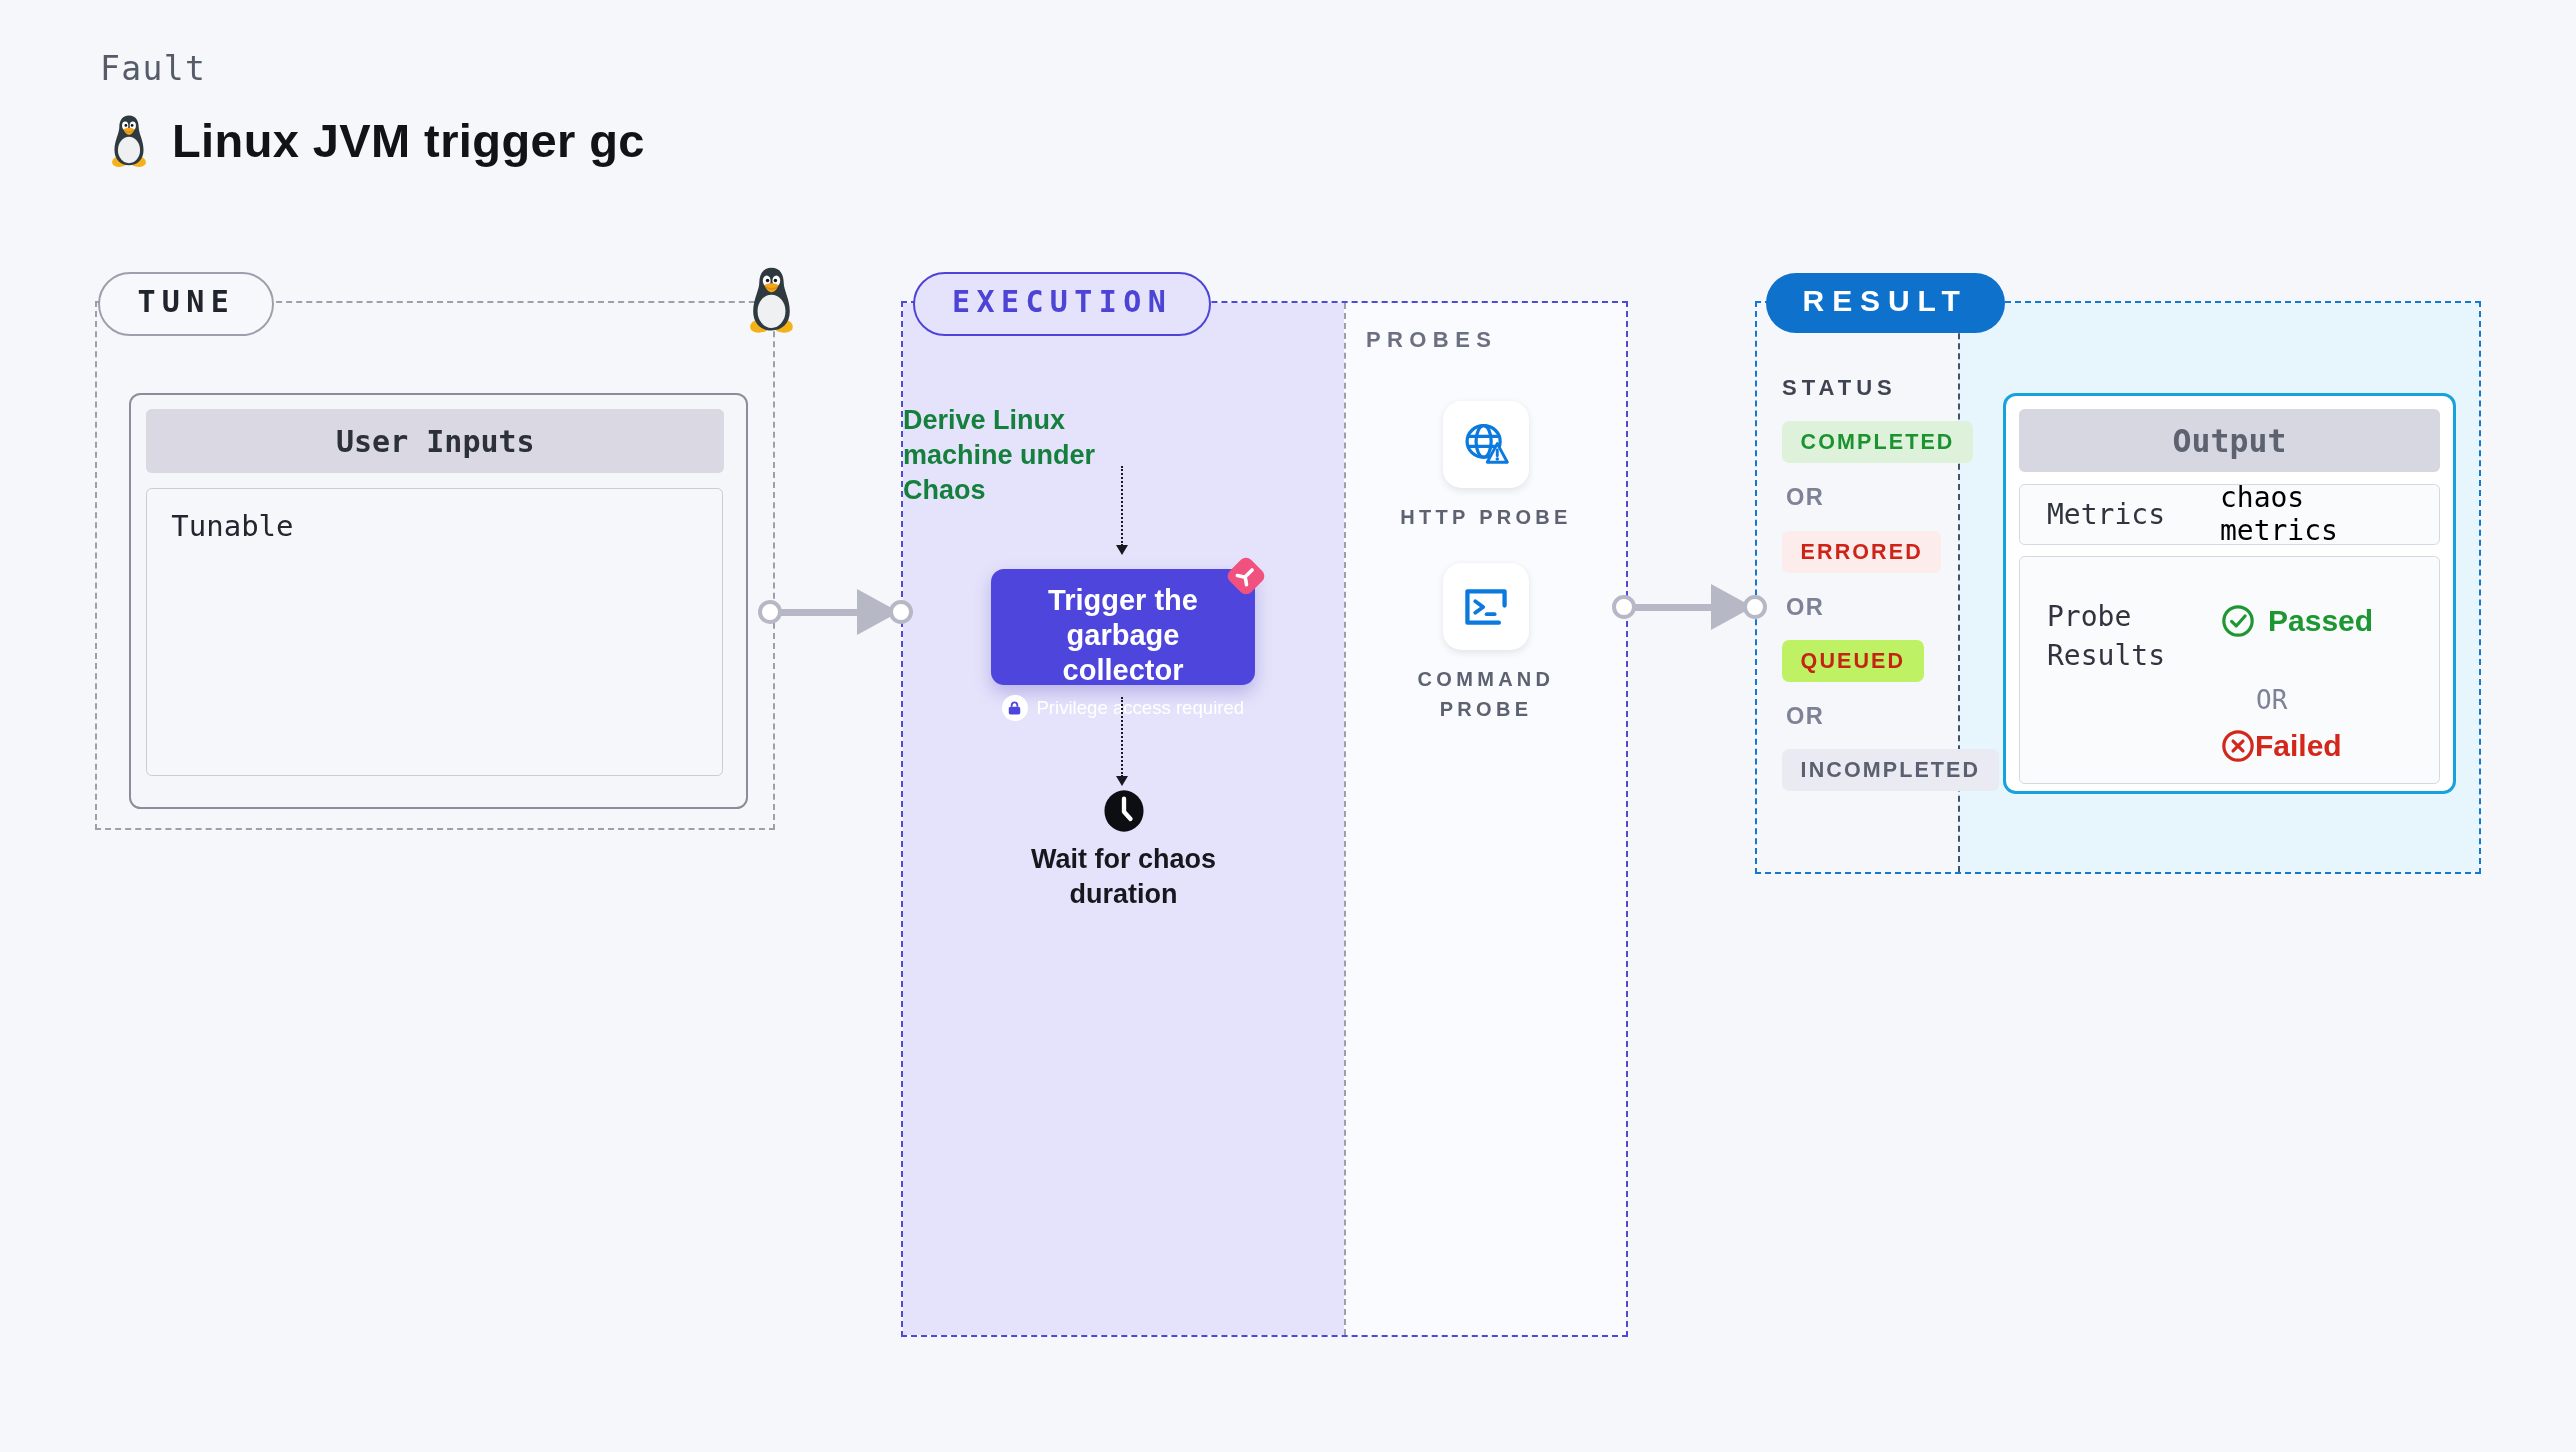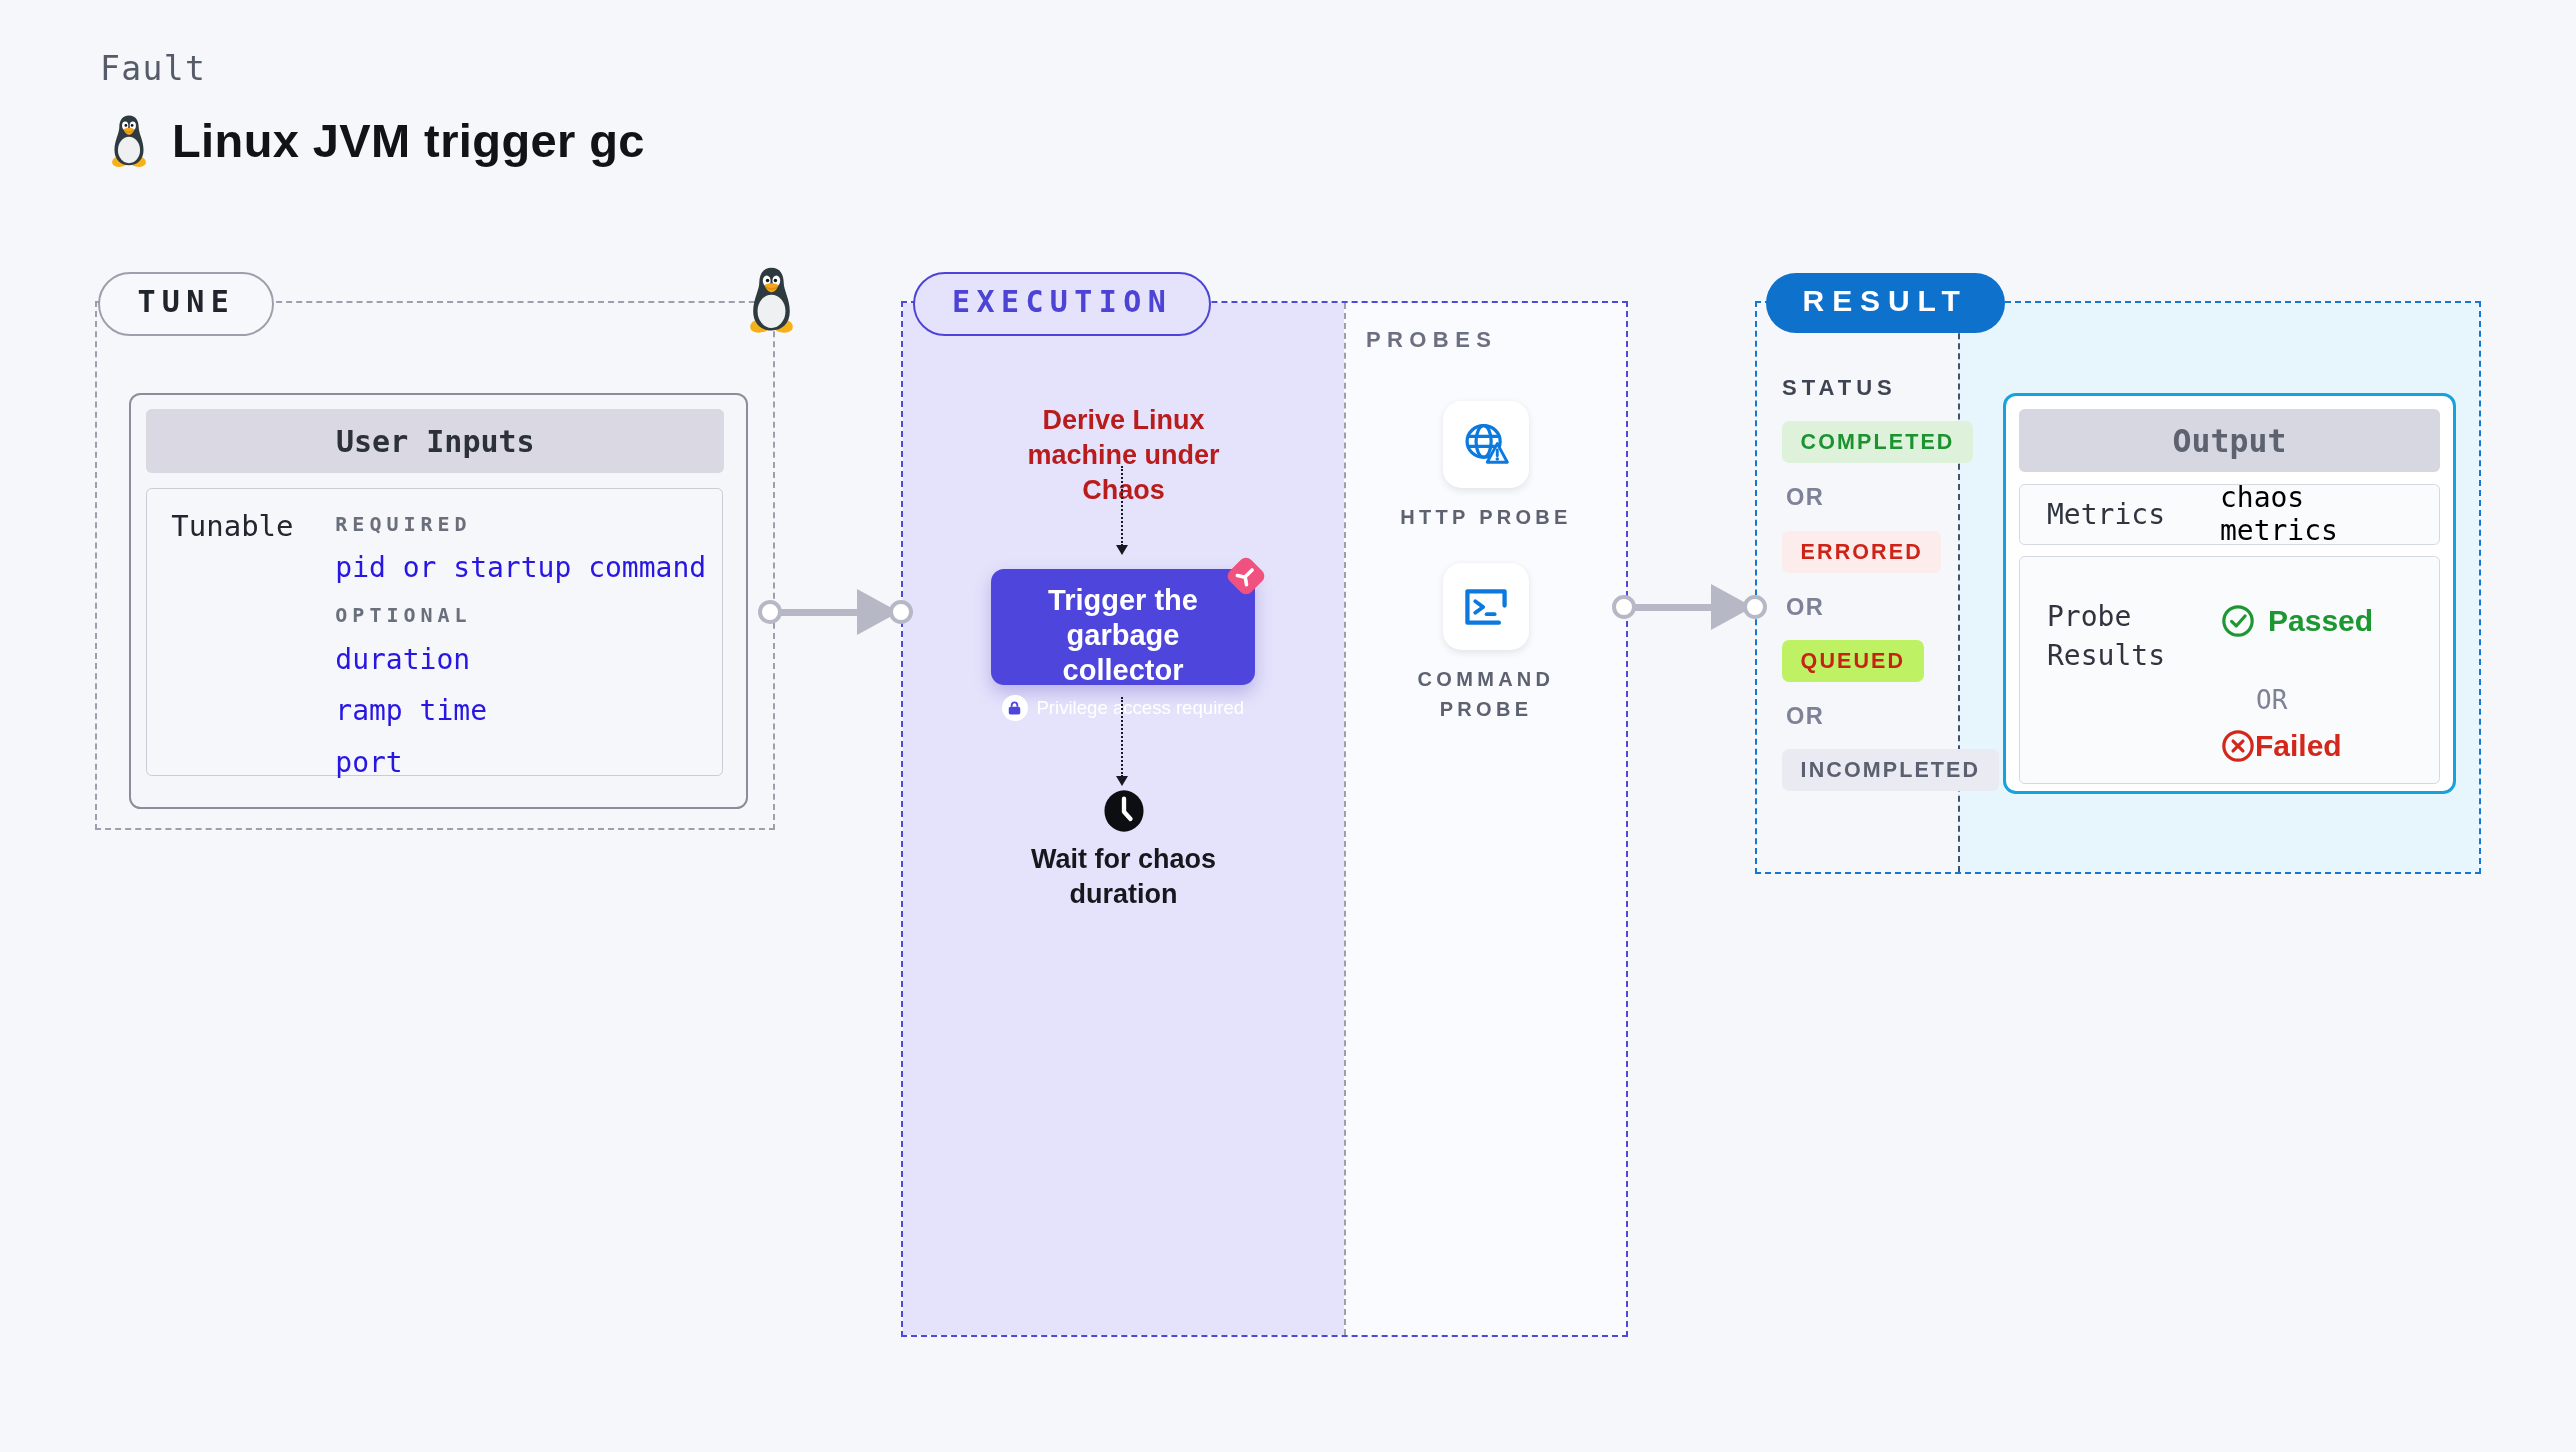--- a/index.html
+++ b/index.html
@@ -48,22 +48,22 @@
     border-left:42px solid #b7b8c6;}
   .conn-ring{width:15.8px;height:15.8px;border-radius:50%;background:#ffffff;border:4.3px solid #b7b8c6;z-index:5;}
 
   
   .exec-box{left:901px;top:301px;width:723px;height:1032px;border:2.1px dashed #4f49d9;}
   .exec-purple{left:0;top:0;width:441px;height:100%;background:#e5e3fb;}
   .exec-pill{left:10px;top:-31.5px;background:#e5e3fb;border:2.9px solid #4d44d6;color:#4d44d6;}
   .probes-col{left:441px;top:0;right:0;height:100%;background:#fafbfe;border-left:2.1px dashed #9aa0ac;}
   .probes-label{left:20px;top:24px;font-size:22px;font-weight:700;letter-spacing:6.4px;color:#6b7080;}
 
-  .derive-text{left:0;top:100px;width:100%;text-align:center;font-size:27px;font-weight:800;
-    color:#b91c1c;line-height:1.3;}
+  .derive-text{left:0;top:100px;width:100%;font-size:27px;font-weight:800;
+    color:#15803d;line-height:1.3;}
   .derive-text span{display:inline-block;width:265px;}
   .dot-arrow{width:0;border-left:2.9px dotted #17191e;}
   .dot-head{width:0;height:0;border-left:6.4px solid transparent;border-right:6.4px solid transparent;
     border-top:10.7px solid #17191e;}
   .action-box{left:88px;top:266px;width:264px;height:116px;background:#4e46dc;border-radius:13px;
     box-shadow:0 7.2px 17px rgba(50,40,180,.25);}
   .action-title{margin-top:14.3px;text-align:center;color:#ffffff;font-size:29px;font-weight:800;line-height:1.2;}
   .action-title span{display:inline-block;width:229px;}
   .action-note{margin-top:7.2px;display:flex;align-items:center;justify-content:center;gap:8.6px;
     color:#ffffff;font-size:18.6px;font-weight:500;}
@@ -147,28 +147,20 @@
 <div class="abs dashed-box tune-box">
   <div class="abs pill mono tune-pill">TUNE</div>
   <svg class="abs tune-tux" width="57" height="68" viewBox="0 0 64 78">
       <use href="#tux"></use>
     </svg>
 
   <div class="abs ui-card">
     <div class="abs ui-card-header mono">User Inputs</div>
     <div class="abs ui-card-body">
       <div class="abs tunable-label mono">Tunable</div>
-      <div class="abs fields-col">
-        <div class="field-cap mono">REQUIRED</div>
-        <div class="field-link mono">pid or startup command</div>
-        <div class="field-cap mono">OPTIONAL</div>
-        <div class="field-link mono">duration</div>
-        <div class="field-link mono">ramp time</div>
-        <div class="field-link mono">port</div>
-      </div>
     </div>
   </div>
 </div>
 
 <div class="abs conn-shaft" style="left:770px;top:609px;width:100px;"></div>
 <div class="abs conn-head" style="left:857px;top:589px;"></div>
 <div class="abs conn-ring" style="left:758px;top:600px;"></div>
 <div class="abs conn-ring" style="left:889px;top:600px;"></div>
 
 <div class="abs exec-box">

